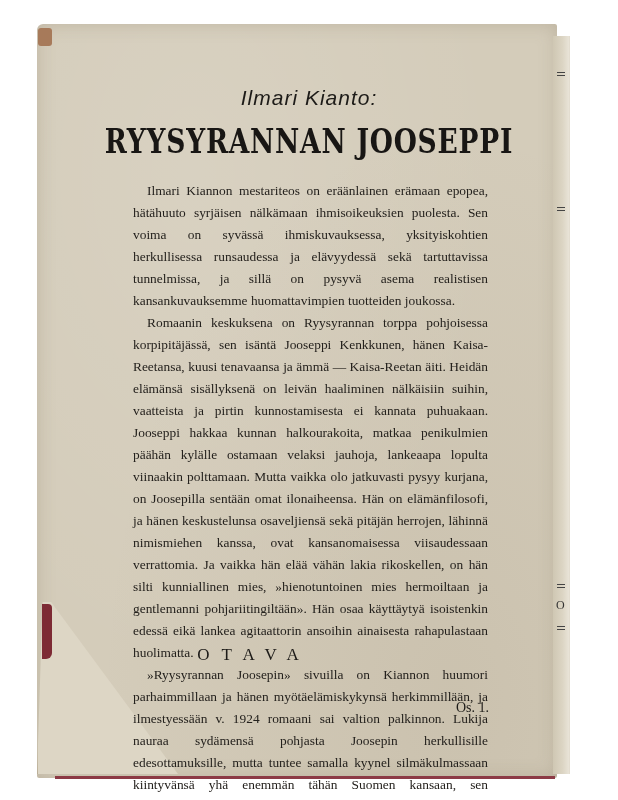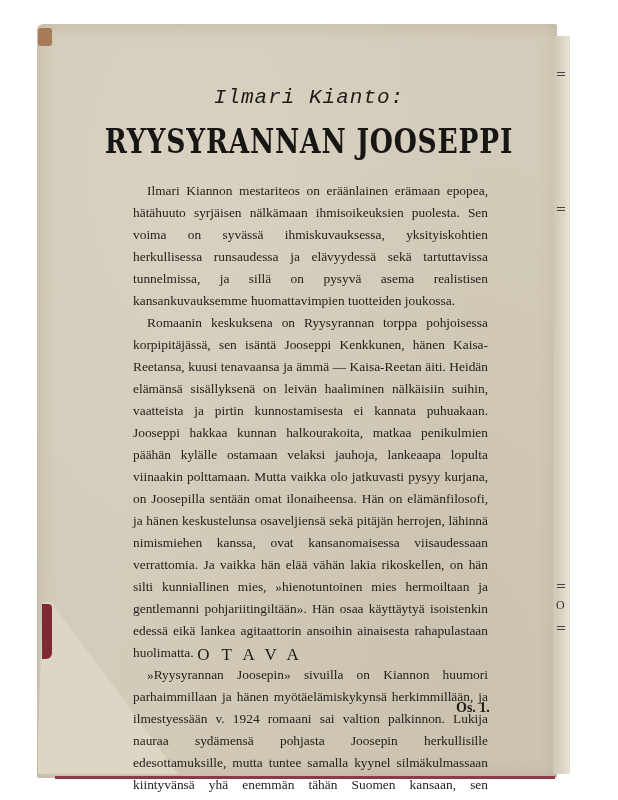--- a/index.html
+++ b/index.html
@@ -37,40 +37,40 @@
   .red-strip {
     position:absolute; left:42px; top:604px; width:10px; height:55px; background:#7d2a34;
     border-radius:0 4px 6px 0;
   }
   .corner-tear {
     position:absolute; left:38px; top:28px; width:14px; height:18px; background:#a77a5a;
     border-radius:3px;
   }
   .author {
     position:absolute; left:0; top:86px; width:618px; text-align:center;
-    font-family:Liberation Mono, monospace; font-style:italic; font-size:21px; letter-spacing:1px; color:#1d1b18;
+    font-family:Liberation Sans, sans-serif; font-style:italic; font-size:21px; letter-spacing:1px; color:#1d1b18;
   }
   .title {
     position:absolute; left:0; top:121px; width:618px; text-align:center;
     font-family:"DejaVu Serif", serif; font-weight:bold; font-size:34px; color:#181614;
     transform:scaleX(0.78); transform-origin:center; letter-spacing:1px;
   }
   .blurb {
     position:absolute; left:133px; top:180px; width:355px;
     font-family:"Liberation Serif", serif; font-size:13.4px; line-height:22px; color:#24211d;
     text-align:justify;
   }
   .blurb p { margin:0; text-indent:14px; }
   .publisher {
     position:absolute; left:0; top:645px; width:508px; text-align:center;
     font-family:"Liberation Serif", serif; font-size:17px; letter-spacing:12px; color:#1d1b18;
   }
   .series {
     position:absolute; left:456px; top:700px;
-    font-family:"Liberation Serif", serif; font-size:14px; color:#1d1b18;font-weight:bold;
+    font-family:"Liberation Serif", serif; font-size:14px; color:#1d1b18;
   }
 </style>
 </head>
 <body>
 
 <div class="jacket"></div>
 <div class="corner-tear"></div>
 <div class="spine">
   <div class="spine-mark" style="top:36px"></div>
   <div class="spine-mark" style="top:39px"></div>

